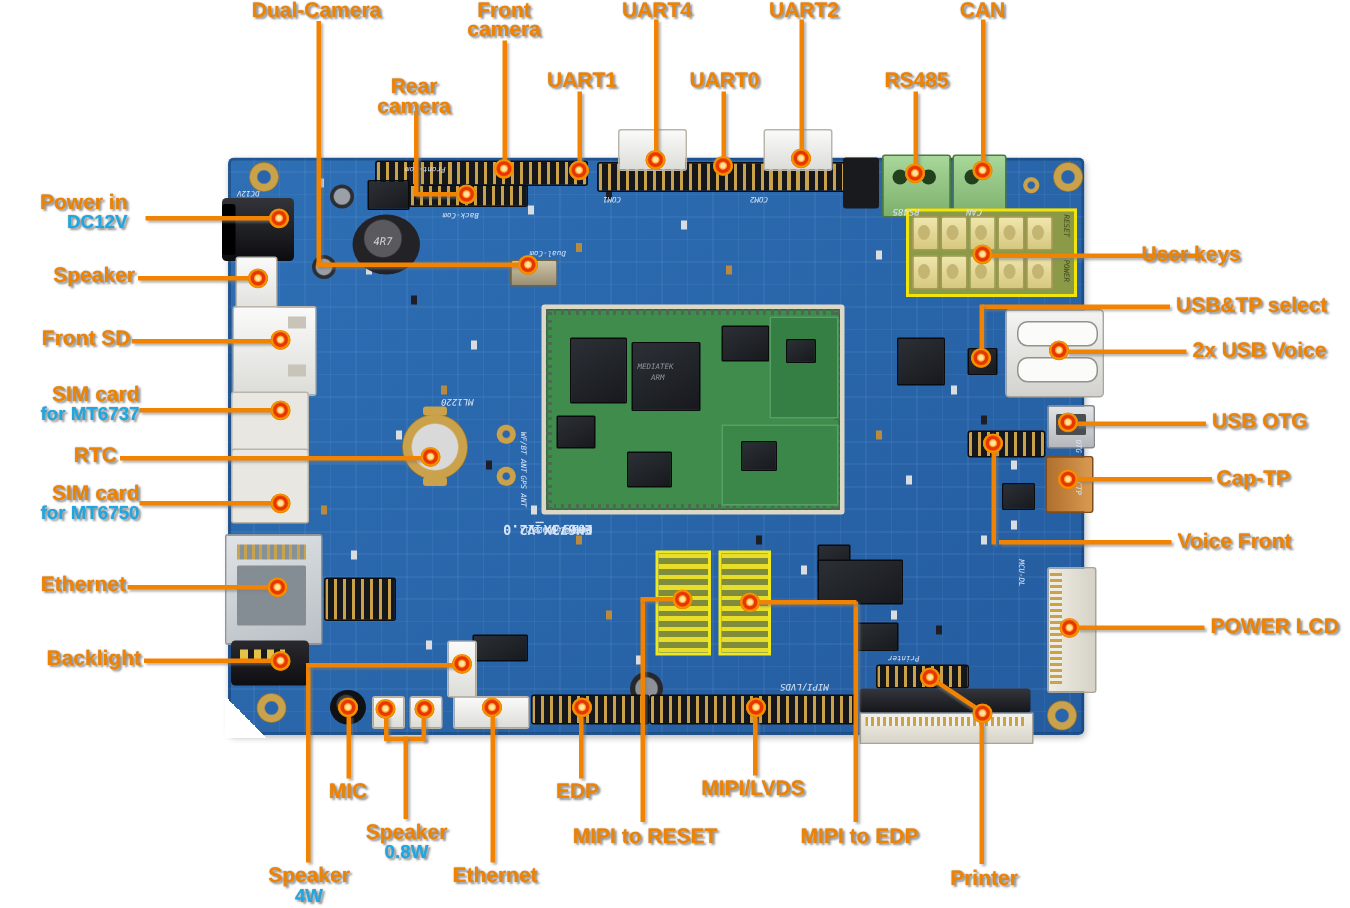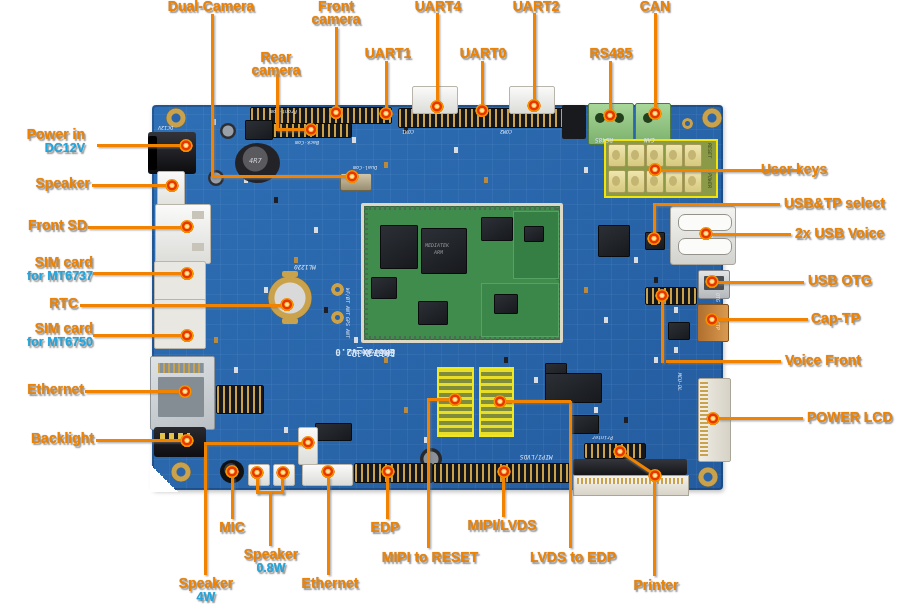--- a/index.html
+++ b/index.html
@@ -394,19 +394,19 @@
   <div class="lbl c" style="left:385px;top:521px">
       <span>EDP</span>
     </div>
   <div class="lbl c" style="left:502px;top:519px">
       <span>MIPI/LVDS</span>
     </div>
   <div class="lbl c" style="left:430px;top:551px">
       <span>MIPI to RESET</span>
     </div>
   <div class="lbl c" style="left:573px;top:551px">
-      <span>LVDS to EDP</span>
+      <span>MIPI to EDP</span>
     </div>
   <div class="lbl c" style="left:656px;top:579px">
       <span>Printer</span>
     </div>
 
 </div>
 
 </body></html>

